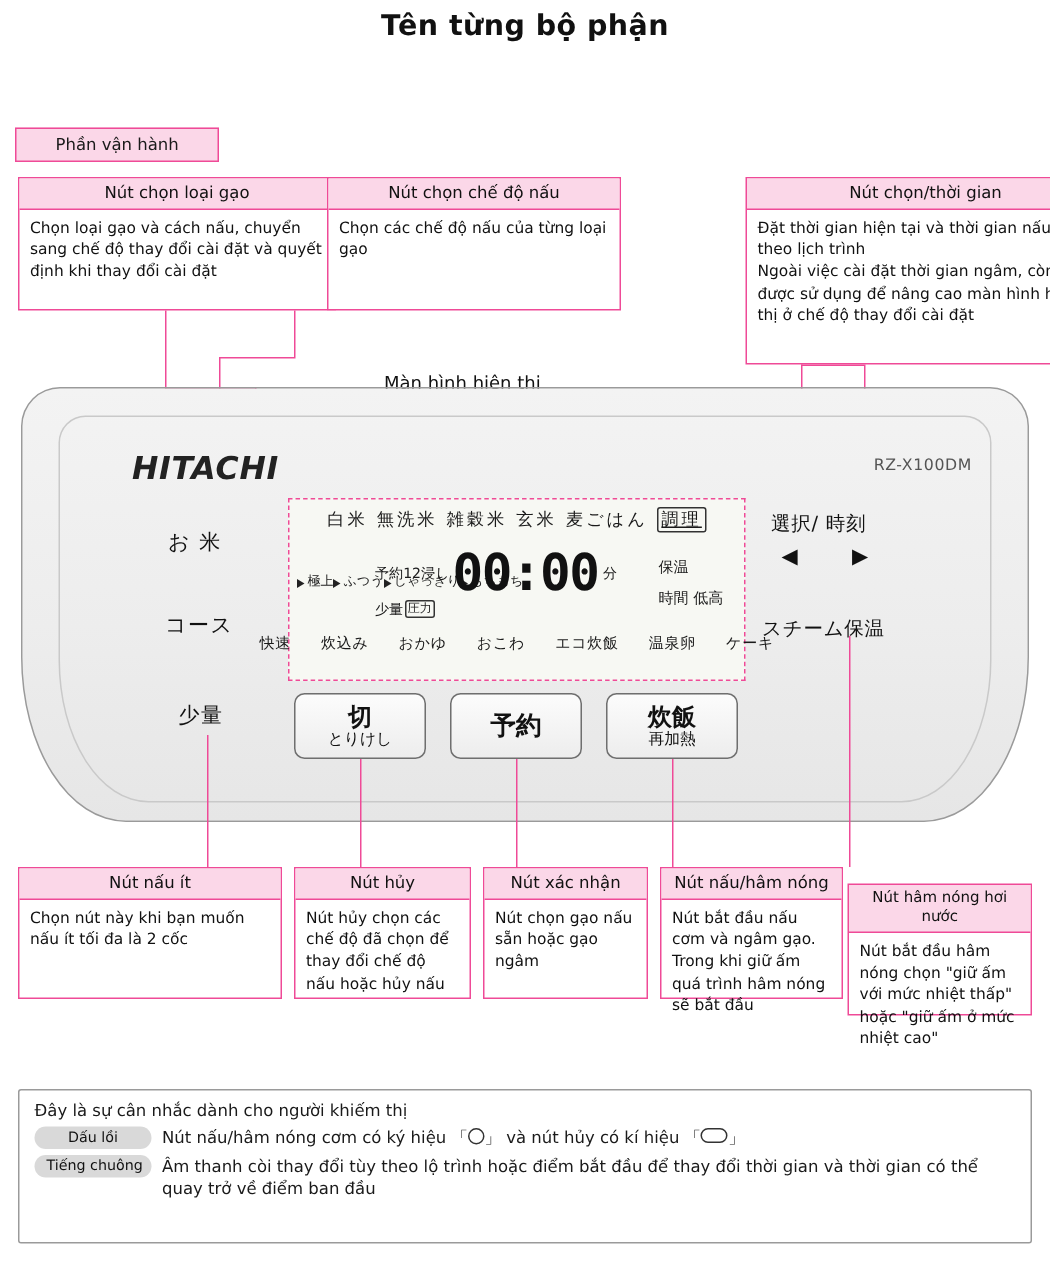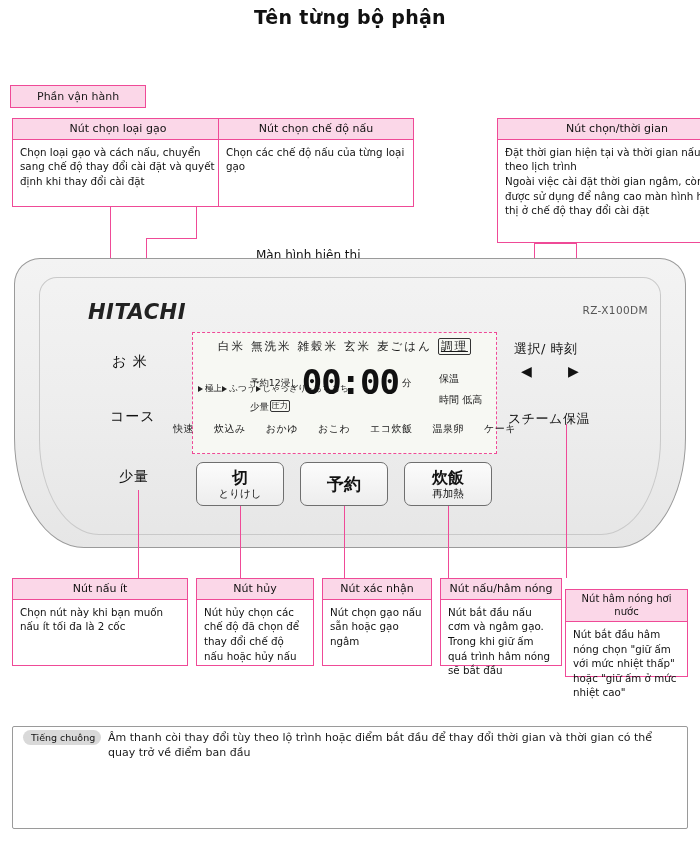--- a/index.html
+++ b/index.html
@@ -330,19 +330,26 @@
     <div class="hd">Nút nấu/hâm nóng</div>
     <div class="bd">Nút bắt đầu nấu cơm và ngâm gạo. Trong khi giữ ấm quá trình hâm nóng sẽ bắt đầu</div>
   </div>
 
   <div class="callout" style="left:565px;top:578px;width:123px;height:88px;margin-top:11px;">
     <div class="hd" style="font-size:10px;">Nút hâm nóng hơi nước</div>
     <div class="bd">Nút bắt đầu hâm nóng chọn "giữ ấm với mức nhiệt thấp" hoặc "giữ ấm ở mức nhiệt cao"</div>
   </div>
 
   <div class="note">
+    <div class="nt-title">Đây là sự cân nhắc dành cho người khiếm thị</div>
+    <div class="nt-row">
+      <div class="pill">Dấu lồi</div>
+      <div class="nt-txt">
+        <span>Nút nấu/hâm nóng cơm có ký hiệu 「</span><span class="sym"></span><span>」 và nút hủy có kí hiệu 「</span><span class="sym2"></span><span>」</span>
+      </div>
+    </div>
     <div class="nt-row" style="margin-top:2px;">
       <div class="pill">Tiếng chuông</div>
       <div class="nt-txt">Âm thanh còi thay đổi tùy theo lộ trình hoặc điểm bắt đầu để thay đổi thời gian và thời gian có thể quay trở về điểm ban đầu</div>
     </div>
   </div>
 
 </div>
 
 </body></html>

